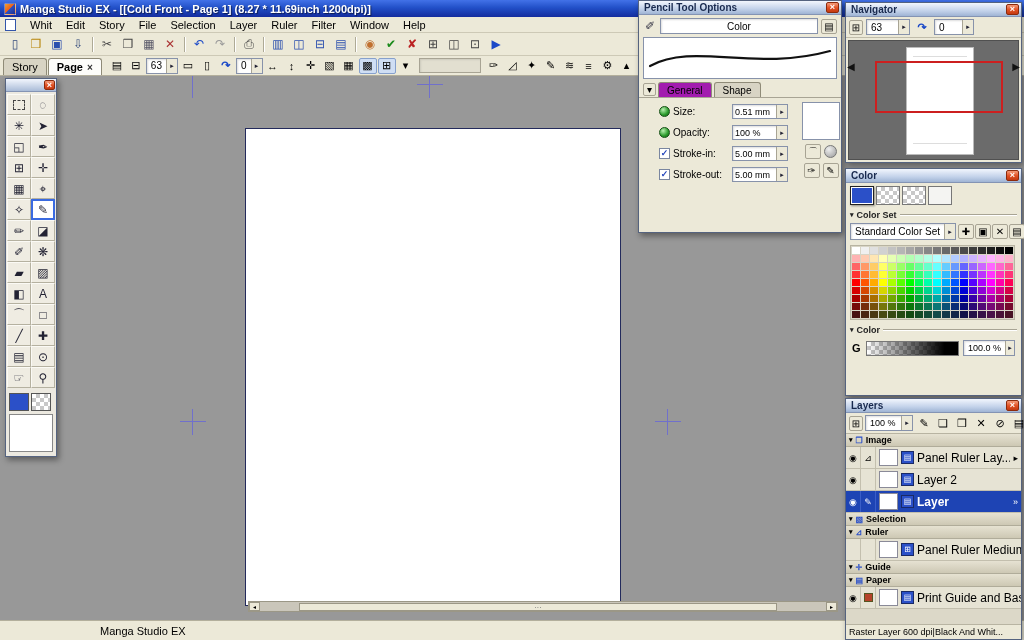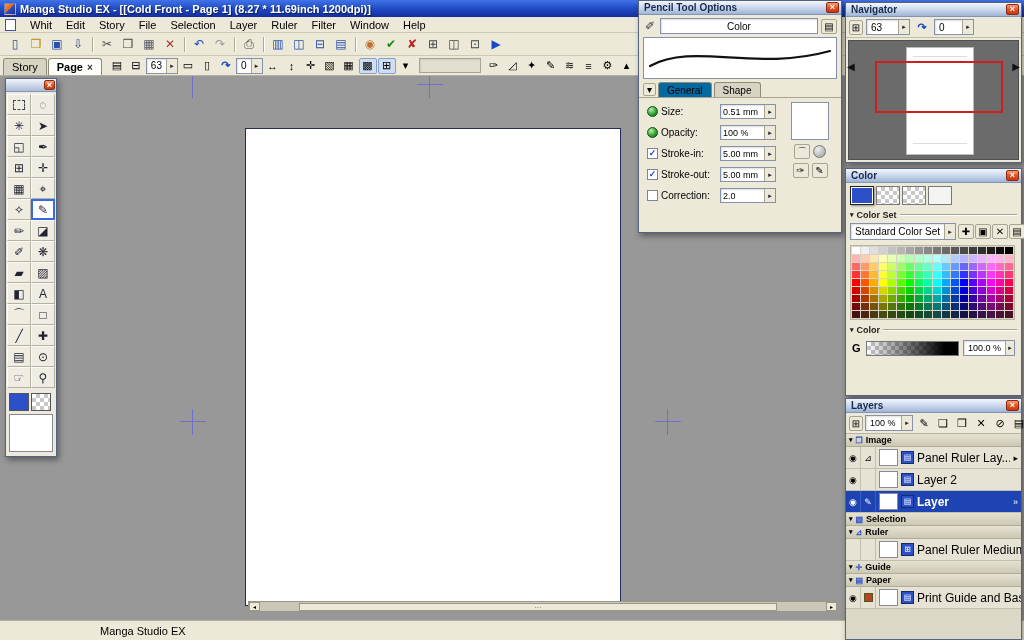--- a/index.html
+++ b/index.html
@@ -59,22 +59,22 @@
 
   
   #pencil-panel{left:638px;top:0;width:204px;height:233px;}
   .preset-row{display:flex;align-items:center;gap:3px;padding:3px 4px 2px 4px;}
   .picon{font-size:12px;color:#334;width:14px;text-align:center;}
   .preset-combo{flex:1;height:16px;justify-content:center;}
   .preset-combo .val{margin:0 auto;}
   .stroke-preview{margin:1px 4px;height:42px;background:#fff;border:1px solid #8792aa;}
   .tab-row{display:flex;align-items:flex-end;gap:2px;padding:2px 4px 0 4px;border-bottom:1px solid #a8a494;}
   .ptab{height:15px;padding:0 8px;display:flex;align-items:center;background:#d8d4c4;border:1px solid #8f8b78;border-bottom:none;border-radius:3px 3px 0 0;font-size:10px;}
-  .ptab.active{background:#0369a1;}
-  .opt-body{display:flex;flex:1;padding:3px 8px;}
+  .ptab.active{background:#a21caf;}
+  .opt-body{display:flex;flex:1;padding:3px 20px;gap:14px;}
   .opt-fields{flex:1;}
   .field-row{display:flex;align-items:center;height:21px;gap:3px;}
   .knob{width:11px;height:11px;border-radius:50%;background:radial-gradient(circle at 35% 30%,#b9f0b0,#2a9a2a 60%,#176017);border:1px solid #145014;flex:none;}
   .cbx{width:11px;height:11px;background:#fff;border:1px solid #7a86a0;font-size:9px;line-height:9px;text-align:center;color:#2244bb;font-weight:bold;flex:none;}
   .flabel{width:56px;font-size:10px;}
   .fcombo{width:56px;height:15px;}
   .fcombo .val{flex:1;font-size:9px;padding:0 2px;}
   .opt-side{width:46px;display:flex;flex-direction:column;align-items:center;gap:4px;padding-top:1px;}
   .tip-preview{width:38px;height:38px;background:#fff;border:1px solid #8792aa;}
   .side-btns{display:flex;gap:3px;align-items:center;}
@@ -427,28 +427,20 @@
           <span class="combo fcombo">
             <span class="val">5.00 mm</span>
             <span class="spin">▸</span>
           </span>
         </div>
         <div class="field-row">
           <span class="cbx">✓</span>
           <span class="flabel">Stroke-out:</span>
           <span class="combo fcombo">
             <span class="val">5.00 mm</span>
-            <span class="spin">▸</span>
-          </span>
-        </div>
-        <div class="field-row">
-          <span class="cbx"></span>
-          <span class="flabel">Correction:</span>
-          <span class="combo fcombo">
-            <span class="val">2.0</span>
             <span class="spin">▸</span>
           </span>
         </div>
       </div>
     <div class="opt-side">
       <div class="tip-preview"></div>
       <div class="side-btns">
         <span class="sq-btn">⌒</span>
         <span class="round-btn"></span>
       </div>
@@ -777,13 +769,14 @@
         <span class="lcell">◉</span>
         <span class="lcell">
           <span class="edit-chip" style="background: rgb(181, 67, 42);"></span>
         </span>
         <span class="lthumb"></span>
         <span class="ltype">▤</span>
         <span class="lname">Print Guide and Basi...</span>
       </div>
       <div class="lfill"></div>
     </div>
+  <div class="layers-status">Raster Layer 600 dpi|Black And Whit...</div>
 </div>
 
 </body></html>

